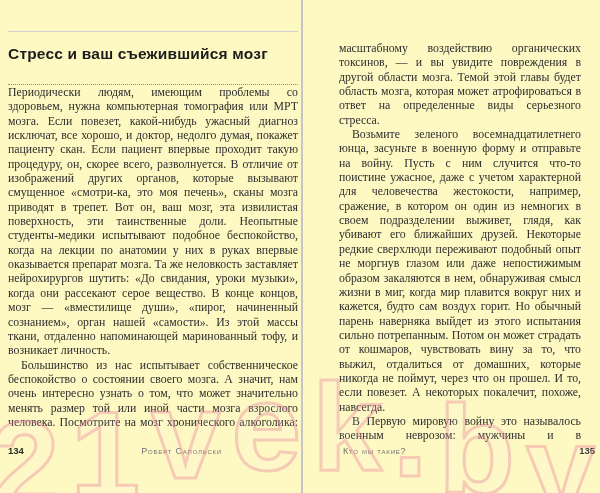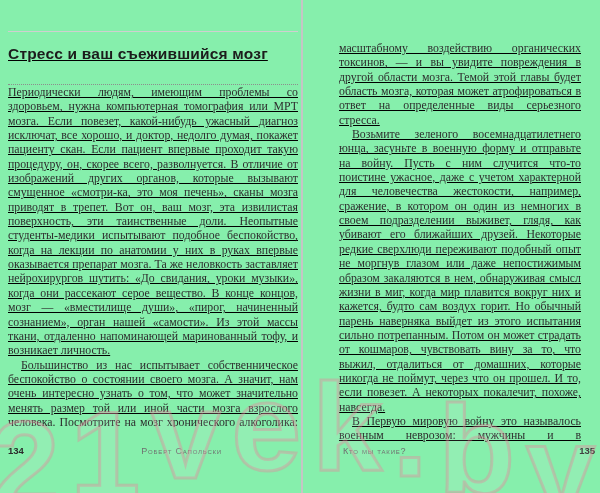--- a/index.html
+++ b/index.html
@@ -4,21 +4,21 @@
 <style>
   * { box-sizing: border-box; }
   html, body { margin: 0; padding: 0; }
   body {
     width: 600px; height: 493px;
     position: relative; overflow: hidden;
     background: #f5f5f5;
     font-family: "Liberation Serif", "DejaVu Serif", serif;
   }
   .spread { display: flex; height: 100%; }
-  .page { position: relative; background: #86efac; height: 100%; text-decoration: underline; }
+  .page { position: relative; background: #fef9c3; height: 100%; }
   .page-left  { width: 301px; padding: 0 3px 0 8px; }
   .page-right { width: 297px; padding: 0 19px 0 36px; }
   .divider { width: 2px; height: 100%; background: #c5c5c5; flex: none; }
 
   .chapter-rule { margin-top: 31px; border-top: 1px solid #cfcfcf; height: 0; }
   .chapter-heading {
     margin: 12px 0 0 0;
     font-family: "Liberation Sans", sans-serif;
     font-weight: 700; font-size: 15.5px; line-height: 19px;
     letter-spacing: 0.2px; color: #1c1c1c;

